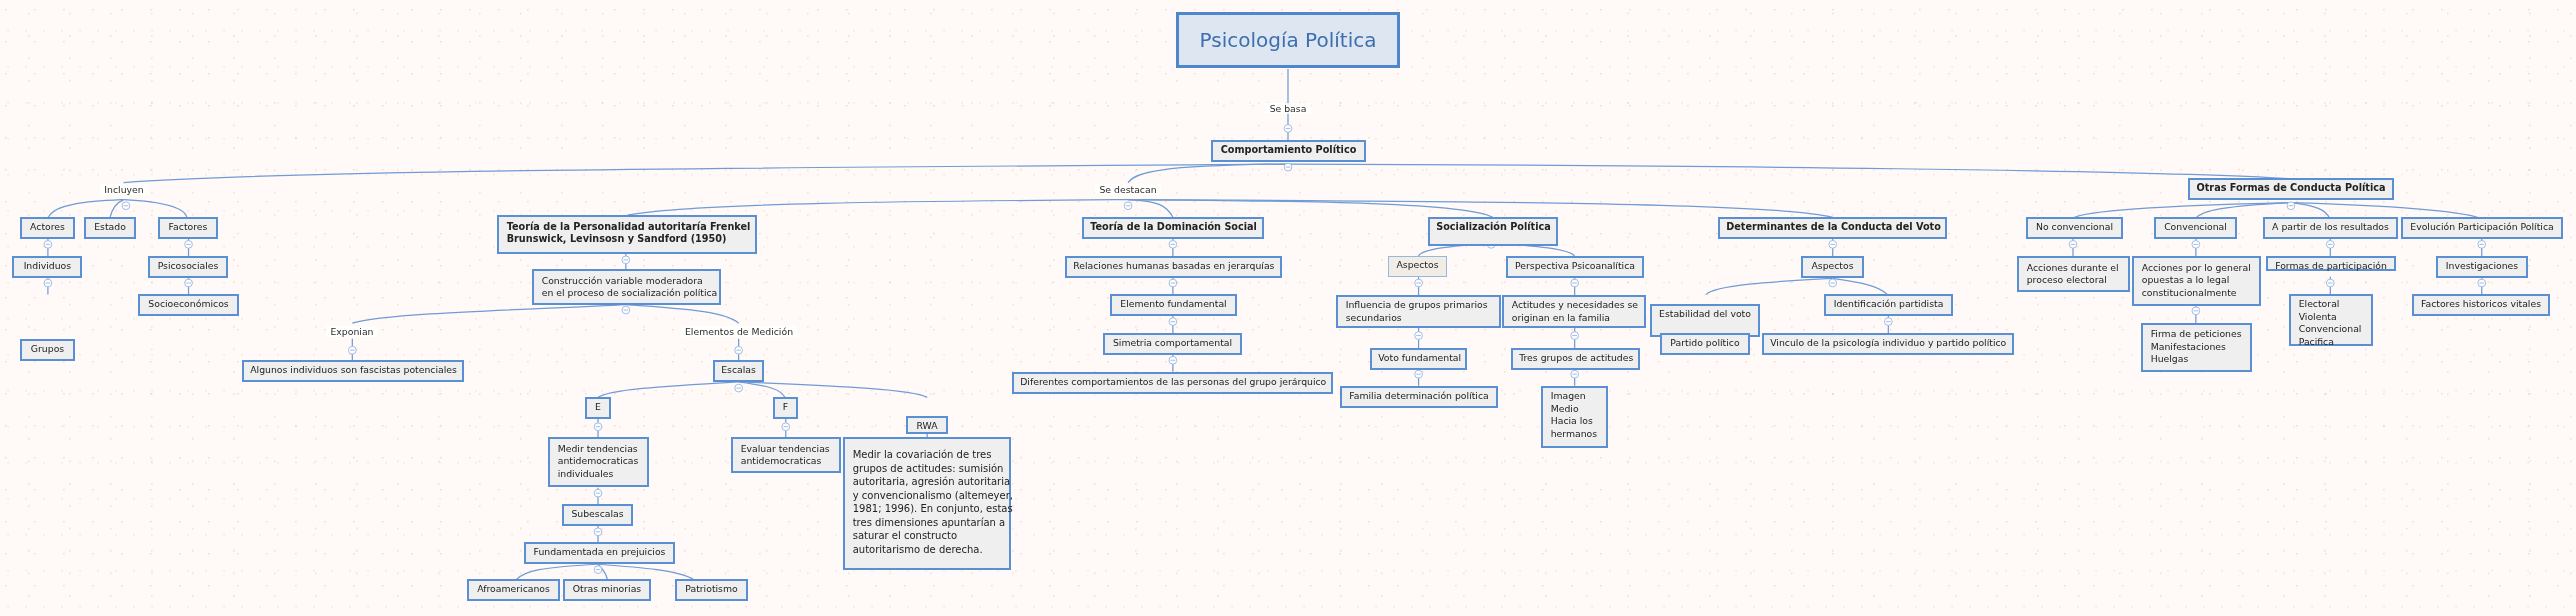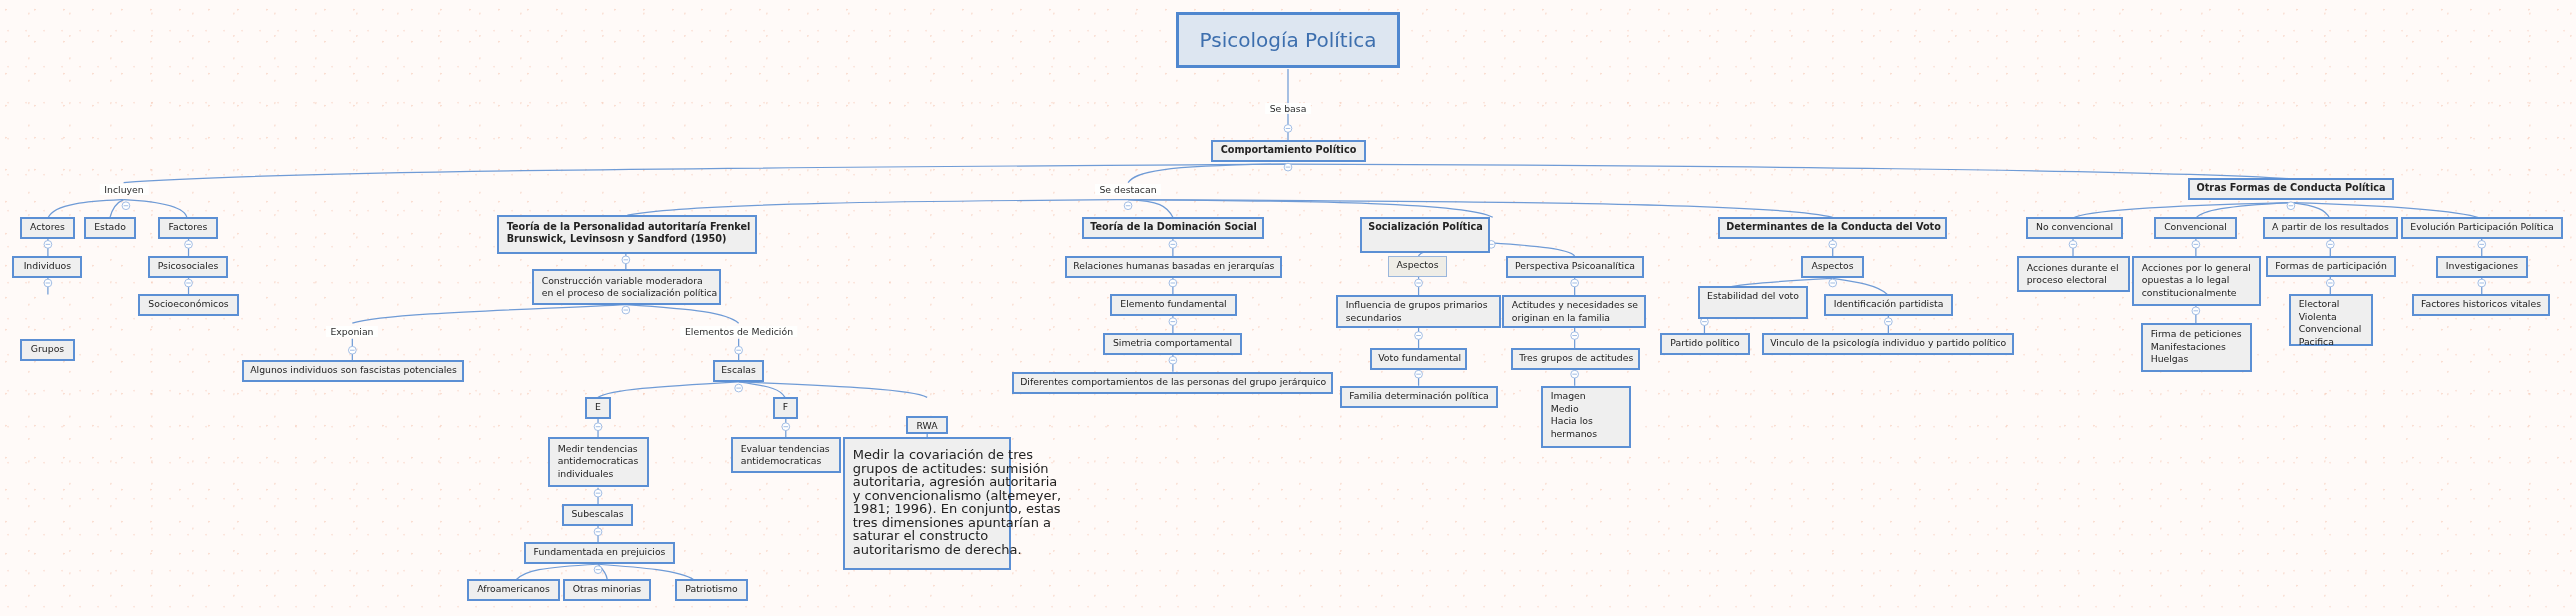--- a/index.html
+++ b/index.html
@@ -239,61 +239,61 @@
 <div class="node center" style="left:563px;top:579px;width:88px;height:22.4px;">Otras minorias</div>
 <div class="node center" style="left:655px;top:579px;width:73px;height:22.4px;margin-left:20px;">Patriotismo</div>
 
 <div class="node center" style="left:773px;top:397px;width:25px;height:21.6px;padding:2.3px 3.1px;">F</div>
 <div class="node" style="left:731px;top:437px;width:110px;height:36px;padding:3.9px 7.7px;">
   <div>Evaluar tendencias</div>
   <div>antidemocraticas</div>
 </div>
 
 <div class="node center" style="left:906px;top:397px;width:42px;height:18px;margin-top:19px;">RWA</div>
-<div class="node" style="left:843px;top:437px;width:168px;height:133px;padding:9.3px 7.7px;font-size:13px;line-height:13.5px;">
+<div class="node" style="left:843px;top:437px;width:168px;height:133px;padding:9.3px 7.7px;font-size:10px;line-height:13.5px;">
   <div>Medir la covariación de tres</div>
   <div>grupos de actitudes: sumisión</div>
   <div>autoritaria, agresión autoritaria</div>
   <div>y convencionalismo (altemeyer,</div>
   <div>1981; 1996).  En conjunto, estas</div>
   <div>tres dimensiones apuntarían a</div>
   <div>saturar el constructo</div>
   <div>autoritarismo de derecha.</div>
 </div>
 
 <div class="node bold center" style="left:1082px;top:217px;width:182px;height:22.4px;">Teoría de la Dominación Social</div>
 <div class="node center" style="left:1065px;top:256px;width:217px;height:22.4px;">Relaciones humanas basadas en jerarquías</div>
 <div class="node center" style="left:1110px;top:294px;width:127px;height:22.4px;">Elemento fundamental</div>
 <div class="node center" style="left:1103px;top:333px;width:139px;height:22.4px;">Simetria comportamental</div>
 <div class="node center" style="left:1012px;top:372px;width:321px;height:22.4px;">Diferentes comportamientos de las personas del grupo jerárquico</div>
 
-<div class="node bold center" style="left:1360px;top:217px;width:130px;height:36px;">Socialización Política</div>
+<div class="node bold center" style="left:1428px;top:217px;width:130px;height:29px;">Socialización Política</div>
 <div class="node thin center" style="left:1388px;top:256px;width:59px;height:21px;">Aspectos</div>
 <div class="node" style="left:1336px;top:295px;width:165px;height:33px;padding:2.3px 7.7px;">
   <div>Influencia de grupos primarios</div>
   <div>secundarios</div>
 </div>
 <div class="node center" style="left:1370px;top:348px;width:97px;height:22.4px;">Voto fundamental</div>
 <div class="node center" style="left:1340px;top:386px;width:158px;height:22.4px;">Familia determinación política</div>
 <div class="node center" style="left:1506px;top:256px;width:138px;height:22.4px;">Perspectiva Psicoanalítica</div>
 <div class="node" style="left:1502px;top:295px;width:144px;height:33px;padding:2.3px 7.7px;">
   <div>Actitudes y necesidades se</div>
   <div>originan en la familia</div>
 </div>
 <div class="node center" style="left:1511px;top:348px;width:129px;height:22.4px;">Tres grupos de actitudes</div>
-<div class="node" style="left:1541px;top:386px;width:90px;height:62px;padding:2.3px 7.7px;">
+<div class="node" style="left:1541px;top:386px;width:67px;height:62px;padding:2.3px 7.7px;">
   <div>Imagen</div>
   <div>Medio</div>
   <div>Hacia los</div>
   <div>hermanos</div>
 </div>
 
 <div class="node bold center" style="left:1718px;top:217px;width:229px;height:22.4px;">Determinantes de la Conducta del Voto</div>
 <div class="node center" style="left:1801px;top:256px;width:63px;height:22.4px;">Aspectos</div>
-<div class="node center" style="left:1650px;top:286px;width:110px;height:33px;margin-left:48px;">Estabilidad del voto</div>
+<div class="node center" style="left:1650px;top:304px;width:110px;height:33px;">Estabilidad del voto</div>
 <div class="node center" style="left:1824px;top:294px;width:129px;height:22.4px;">Identificación partidista</div>
 <div class="node center" style="left:1660px;top:333px;width:90px;height:22.4px;">Partido político</div>
 <div class="node center" style="left:1762px;top:333px;width:252px;height:22.4px;">Vinculo de la psicología individuo y partido político</div>
 
 <div class="node bold center" style="left:2188px;top:178px;width:206px;height:22.4px;">Otras Formas de Conducta Política</div>
 <div class="node center" style="left:2026px;top:217px;width:97px;height:22.4px;">No convencional</div>
 <div class="node" style="left:2017px;top:256px;width:113px;height:36px;padding:3.9px 7.7px;">
   <div>Acciones durante el</div>
   <div>proceso electoral</div>
 </div>
@@ -302,21 +302,21 @@
   <div>Acciones por lo general</div>
   <div>opuestas a lo legal</div>
   <div>constitucionalmente</div>
 </div>
 <div class="node" style="left:2141px;top:323px;width:111px;height:49px;padding:3.1px 7.7px;">
   <div>Firma de peticiones</div>
   <div>Manifestaciones</div>
   <div>Huelgas</div>
 </div>
 <div class="node center" style="left:2263px;top:217px;width:135px;height:22.4px;">A partir de los resultados</div>
-<div class="node center" style="left:2266px;top:256px;width:130px;height:21px;">Formas de participación</div>
+<div class="node center" style="left:2266px;top:256px;width:130px;height:15px;">Formas de participación</div>
 <div class="node" style="left:2289px;top:294px;width:84px;height:52px;padding:2.3px 7.7px;">
   <div>Electoral</div>
   <div>Violenta</div>
   <div>Convencional</div>
   <div>Pacifica</div>
 </div>
 <div class="node center" style="left:2401px;top:217px;width:162px;height:22.4px;">Evolución Participación Política</div>
 <div class="node center" style="left:2436px;top:256px;width:92px;height:22.4px;">Investigaciones</div>
 <div class="node center" style="left:2412px;top:294px;width:138px;height:22.4px;">Factores historicos vitales</div>
 

